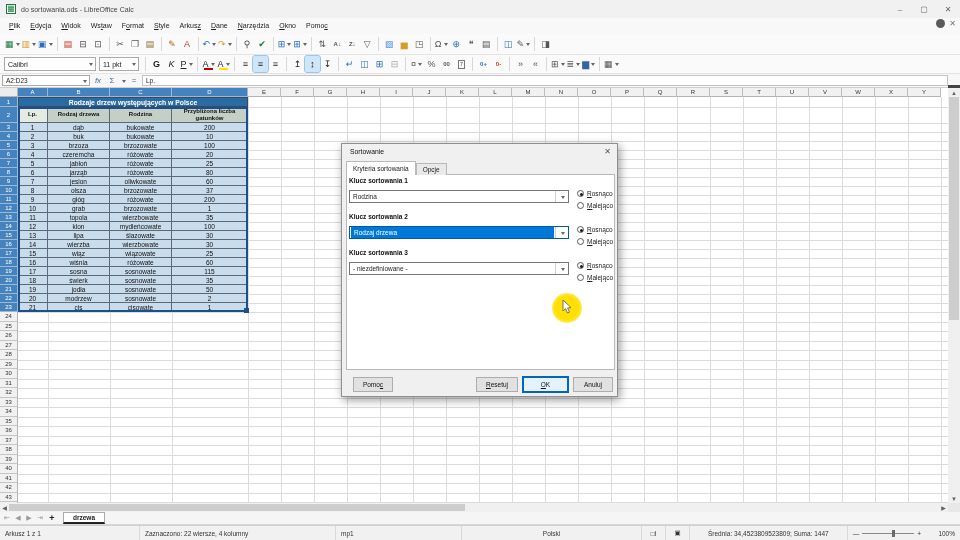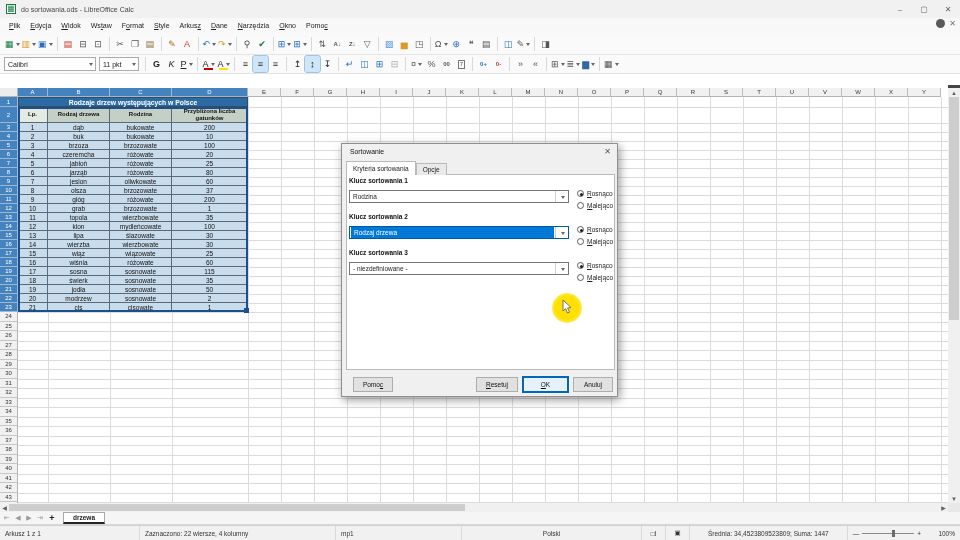--- a/index.html
+++ b/index.html
@@ -383,20 +383,31 @@
           <span class="dd"></span>
         </div>
         <div class="sep"></div>
         <div class="tbi">
           <span class="g" style="color: rgb(85, 85, 85);">▦</span>
           <span class="dd"></span>
         </div>
       </span>
   </div>
 
+  <div id="fbar">
+    <span class="namebox">
+      <span>A2:D23</span>
+      <span class="dd"></span>
+    </span>
+    <span class="fbtn" style="font-style:italic">fx</span>
+    <span class="fbtn">Σ</span>
+    <span class="dd"></span>
+    <span class="fbtn">=</span>
+    <span id="finput">Lp.</span>
+  </div>
 
   <div id="gridwrap">
     <div class="corner"></div>
   <div class="vline" style="left: 48px; height: 406px;"></div>
       <div class="vline" style="left: 110px; height: 406px;"></div>
       <div class="vline" style="left: 172px; height: 406px;"></div>
       <div class="vline" style="left: 248px; height: 406px;"></div>
       <div class="vline" style="left: 281px; height: 406px;"></div>
       <div class="vline" style="left: 314px; height: 406px;"></div>
       <div class="vline" style="left: 347px; height: 406px;"></div>

